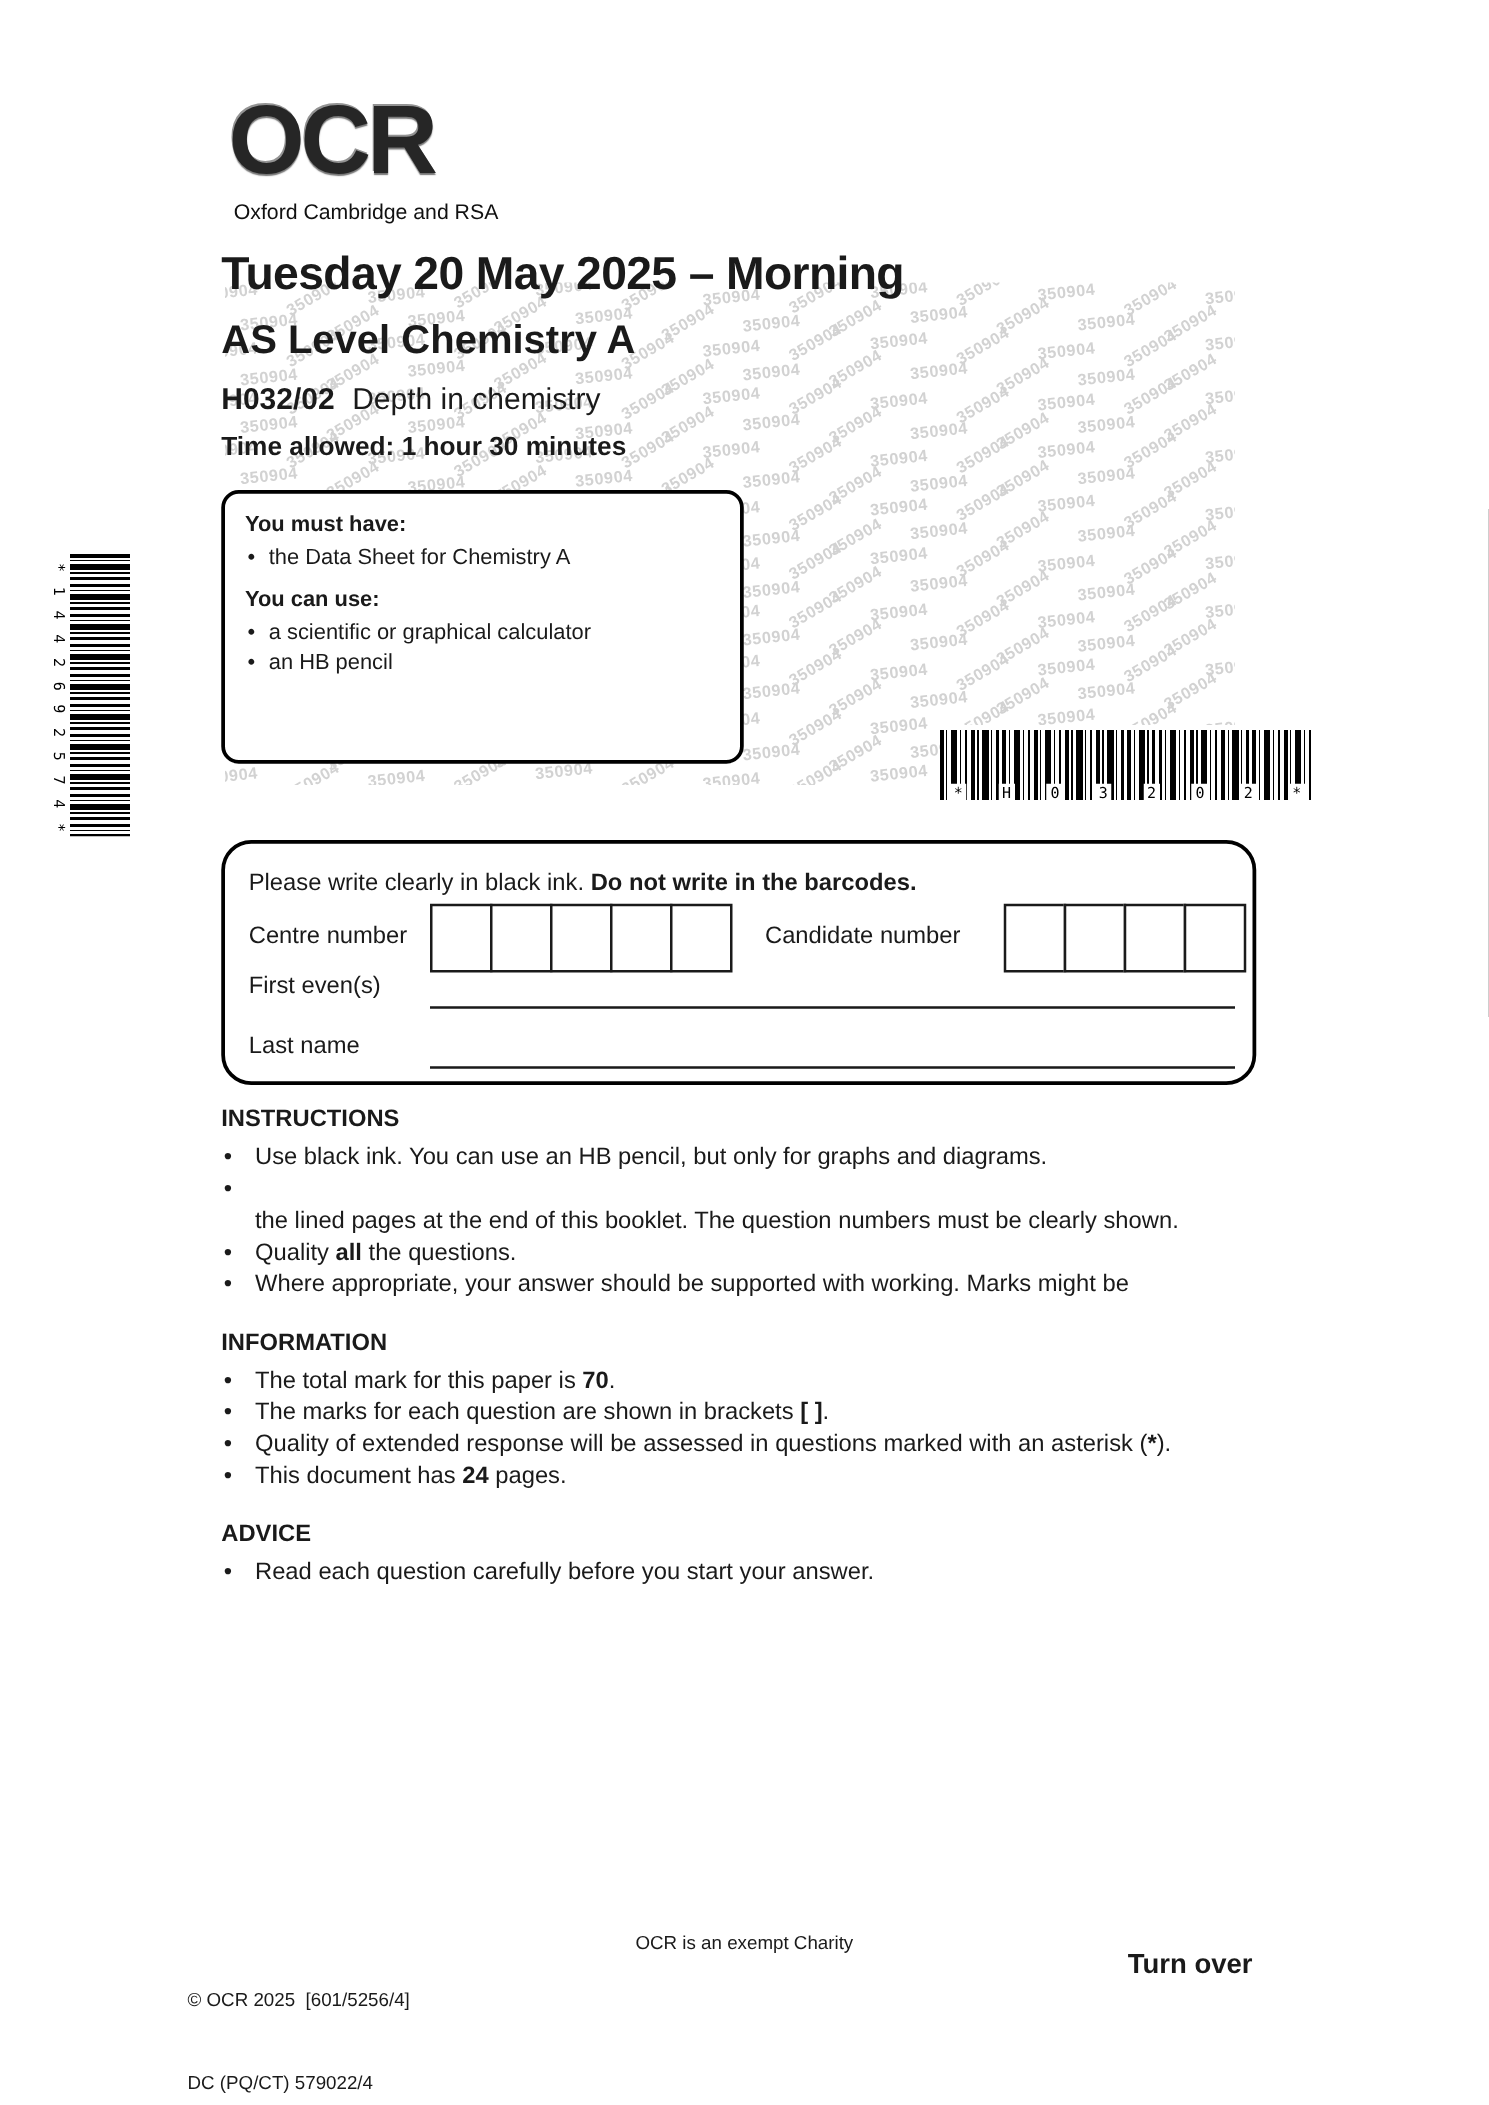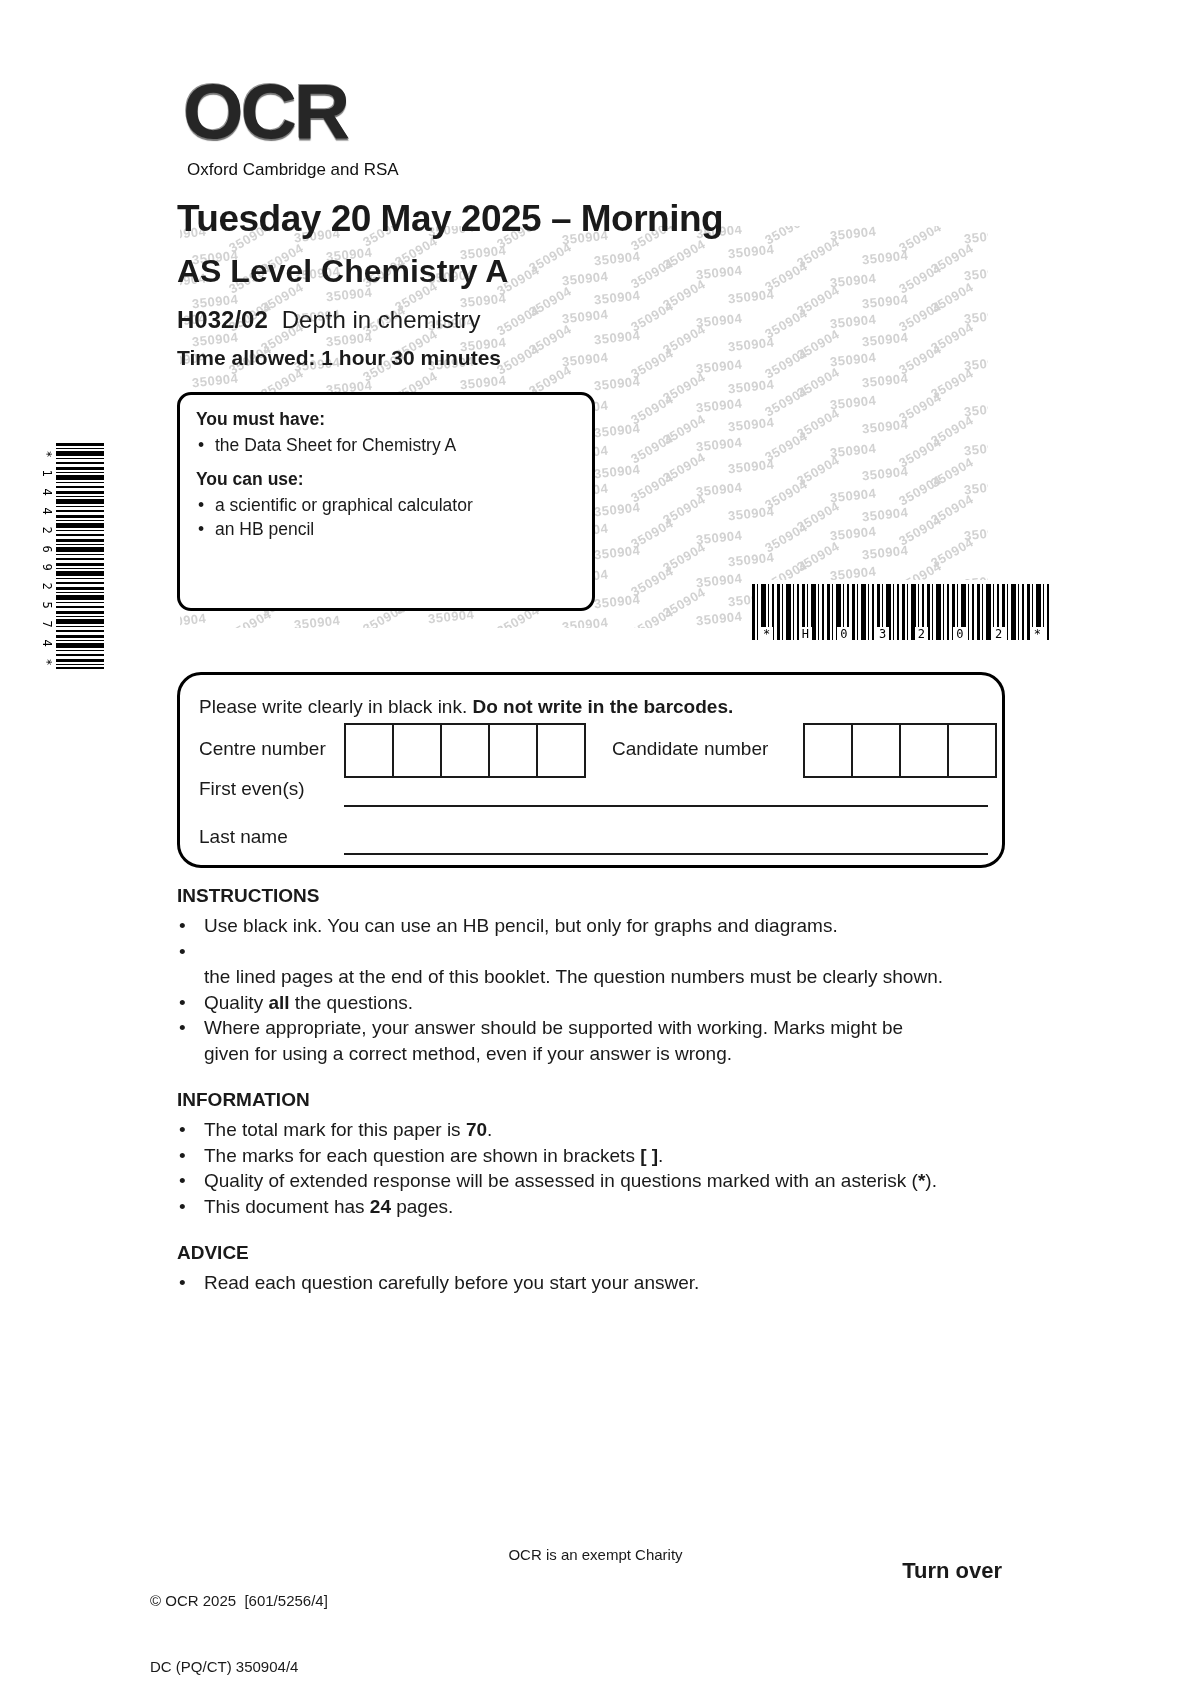--- a/index.html
+++ b/index.html
@@ -434,21 +434,21 @@
     <div class="li">
       <span class="dot">•</span>
       <span class="bt"><br><span>the lined pages at the end of this booklet. The question numbers must be clearly shown.</span></span>
     </div>
     <div class="li">
       <span class="dot">•</span>
       <span class="bt"><span>Quality </span><span class="b">all</span><span> the questions.</span></span>
     </div>
     <div class="li">
       <span class="dot">•</span>
-      <span class="bt"><span>Where appropriate, your answer should be supported with working. Marks might be</span><br><span>given for using a correct method, even if your answer is wrong.</span></span>
+      <span class="bt"><span>Where appropriate, your answer should be supported with working. Marks might be</span><br></span>
     </div>
 
     <div class="sec-gap"></div>
     <div class="sec-heading">INFORMATION</div>
     <div class="li">
       <span class="dot">•</span>
       <span class="bt"><span>The total mark for this paper is </span><span class="b">70</span><span>.</span></span>
     </div>
     <div class="li">
       <span class="dot">•</span>
@@ -466,18 +466,18 @@
     <div class="sec-gap"></div>
     <div class="sec-heading">ADVICE</div>
     <div class="li">
       <span class="dot">•</span>
       <span class="bt"><span>Read each question carefully before you start your answer.</span></span>
     </div>
   </div>
 
   <div class="abs footer-left">
     <div>© OCR 2025  [601/5256/4]</div>
-    <div>DC (PQ/CT) 350904/4</div>
+    <div>DC (PQ/CT) 579022/4</div>
   </div>
   <div class="abs footer-center">OCR is an exempt Charity</div>
   <div class="abs footer-right">Turn over</div>
 
 </div>
 
 </body></html>

